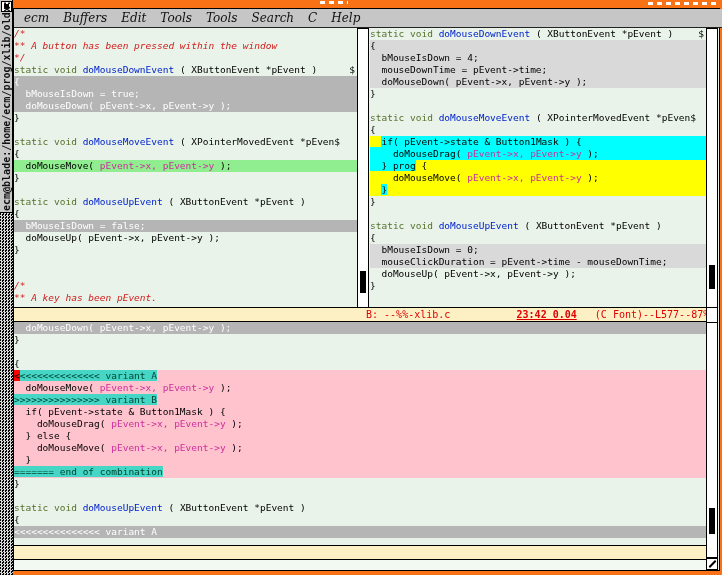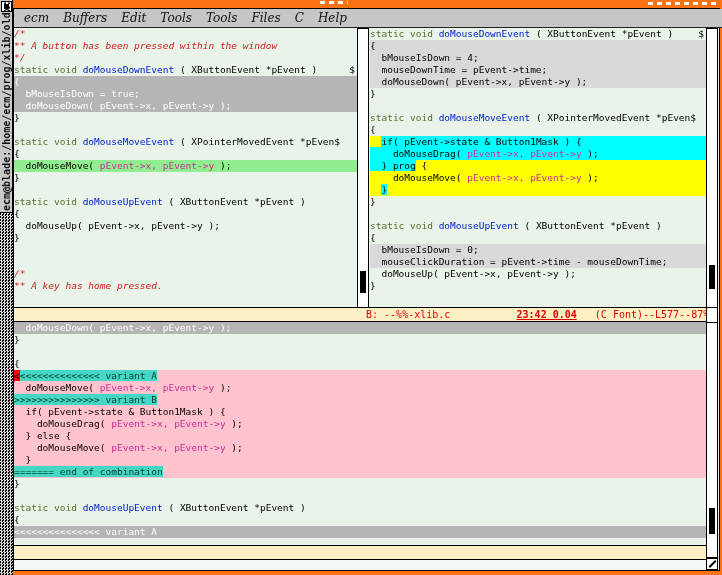--- a/index.html
+++ b/index.html
@@ -87,21 +87,21 @@
   <div class="stipple"></div>
 
   <div class="frame"></div>
 
   <div class="menubar">
     <span>ecm</span>
     <span>Buffers</span>
     <span>Edit</span>
     <span>Tools</span>
     <span>Tools</span>
-    <span>Files</span>
+    <span>Search</span>
     <span>C</span>
     <span>Help</span>
   </div>
 
   <div class="pane" id="pane-a">
       <div class="line"><span class="f-cm">/*</span></div>
       <div class="line"><span class="f-cm">** A button has been pressed within the window</span></div>
       <div class="line"><span class="f-cm">*/</span></div>
       <div class="line"><span class="f-kw">static void </span><span class="f-fn">doMouseDownEvent</span><span> ( XButtonEvent *pEvent )</span><span class="trunc-edge">$</span></div>
       <div class="line bg-bgA"><span>{</span></div>
@@ -109,26 +109,27 @@
       <div class="line bg-bgA"><span>  doMouseDown( pEvent-&gt;x, pEvent-&gt;y );</span></div>
       <div class="line"><span>}</span></div>
       <div class="line"></div>
       <div class="line"><span class="f-kw">static void </span><span class="f-fn">doMouseMoveEvent</span><span> ( XPointerMovedEvent *pEven</span><span class="trunc-inline">$</span></div>
       <div class="line"><span>{</span></div>
       <div class="line bg-grn"><span>  doMouseMove( </span><span class="f-mg">pEvent-&gt;x, pEvent-&gt;y</span><span> );</span></div>
       <div class="line"><span>}</span></div>
       <div class="line"></div>
       <div class="line"><span class="f-kw">static void </span><span class="f-fn">doMouseUpEvent</span><span> ( XButtonEvent *pEvent )</span></div>
       <div class="line"><span>{</span></div>
+      <div class="line bg-bgA"><span>  bMouseIsDown = false;</span></div>
       <div class="line"><span>  doMouseUp( pEvent-&gt;x, pEvent-&gt;y );</span></div>
       <div class="line"><span>}</span></div>
       <div class="line"></div>
       <div class="line"></div>
       <div class="line"><span class="f-cm">/*</span></div>
-      <div class="line"><span class="f-cm">** A key has home pressed.</span></div>
+      <div class="line"><span class="f-cm">** A key has been pEvent.</span></div>
     </div>
   <div class="pane" id="pane-b">
       <div class="line"><span class="f-kw">static void </span><span class="f-fn">doMouseDownEvent</span><span> ( XButtonEvent *pEvent )</span><span class="trunc-edge">$</span></div>
       <div class="line bg-bgB"><span>{</span></div>
       <div class="line bg-bgB"><span>  bMouseIsDown = 4;</span></div>
       <div class="line bg-bgB"><span>  mouseDownTime = pEvent-&gt;time;</span></div>
       <div class="line bg-bgB"><span>  doMouseDown( pEvent-&gt;x, pEvent-&gt;y );</span></div>
       <div class="line"><span>}</span></div>
       <div class="line"></div>
       <div class="line"><span class="f-kw">static void </span><span class="f-fn">doMouseMoveEvent</span><span> ( XPointerMovedEvent *pEven</span><span class="trunc-inline">$</span></div>

